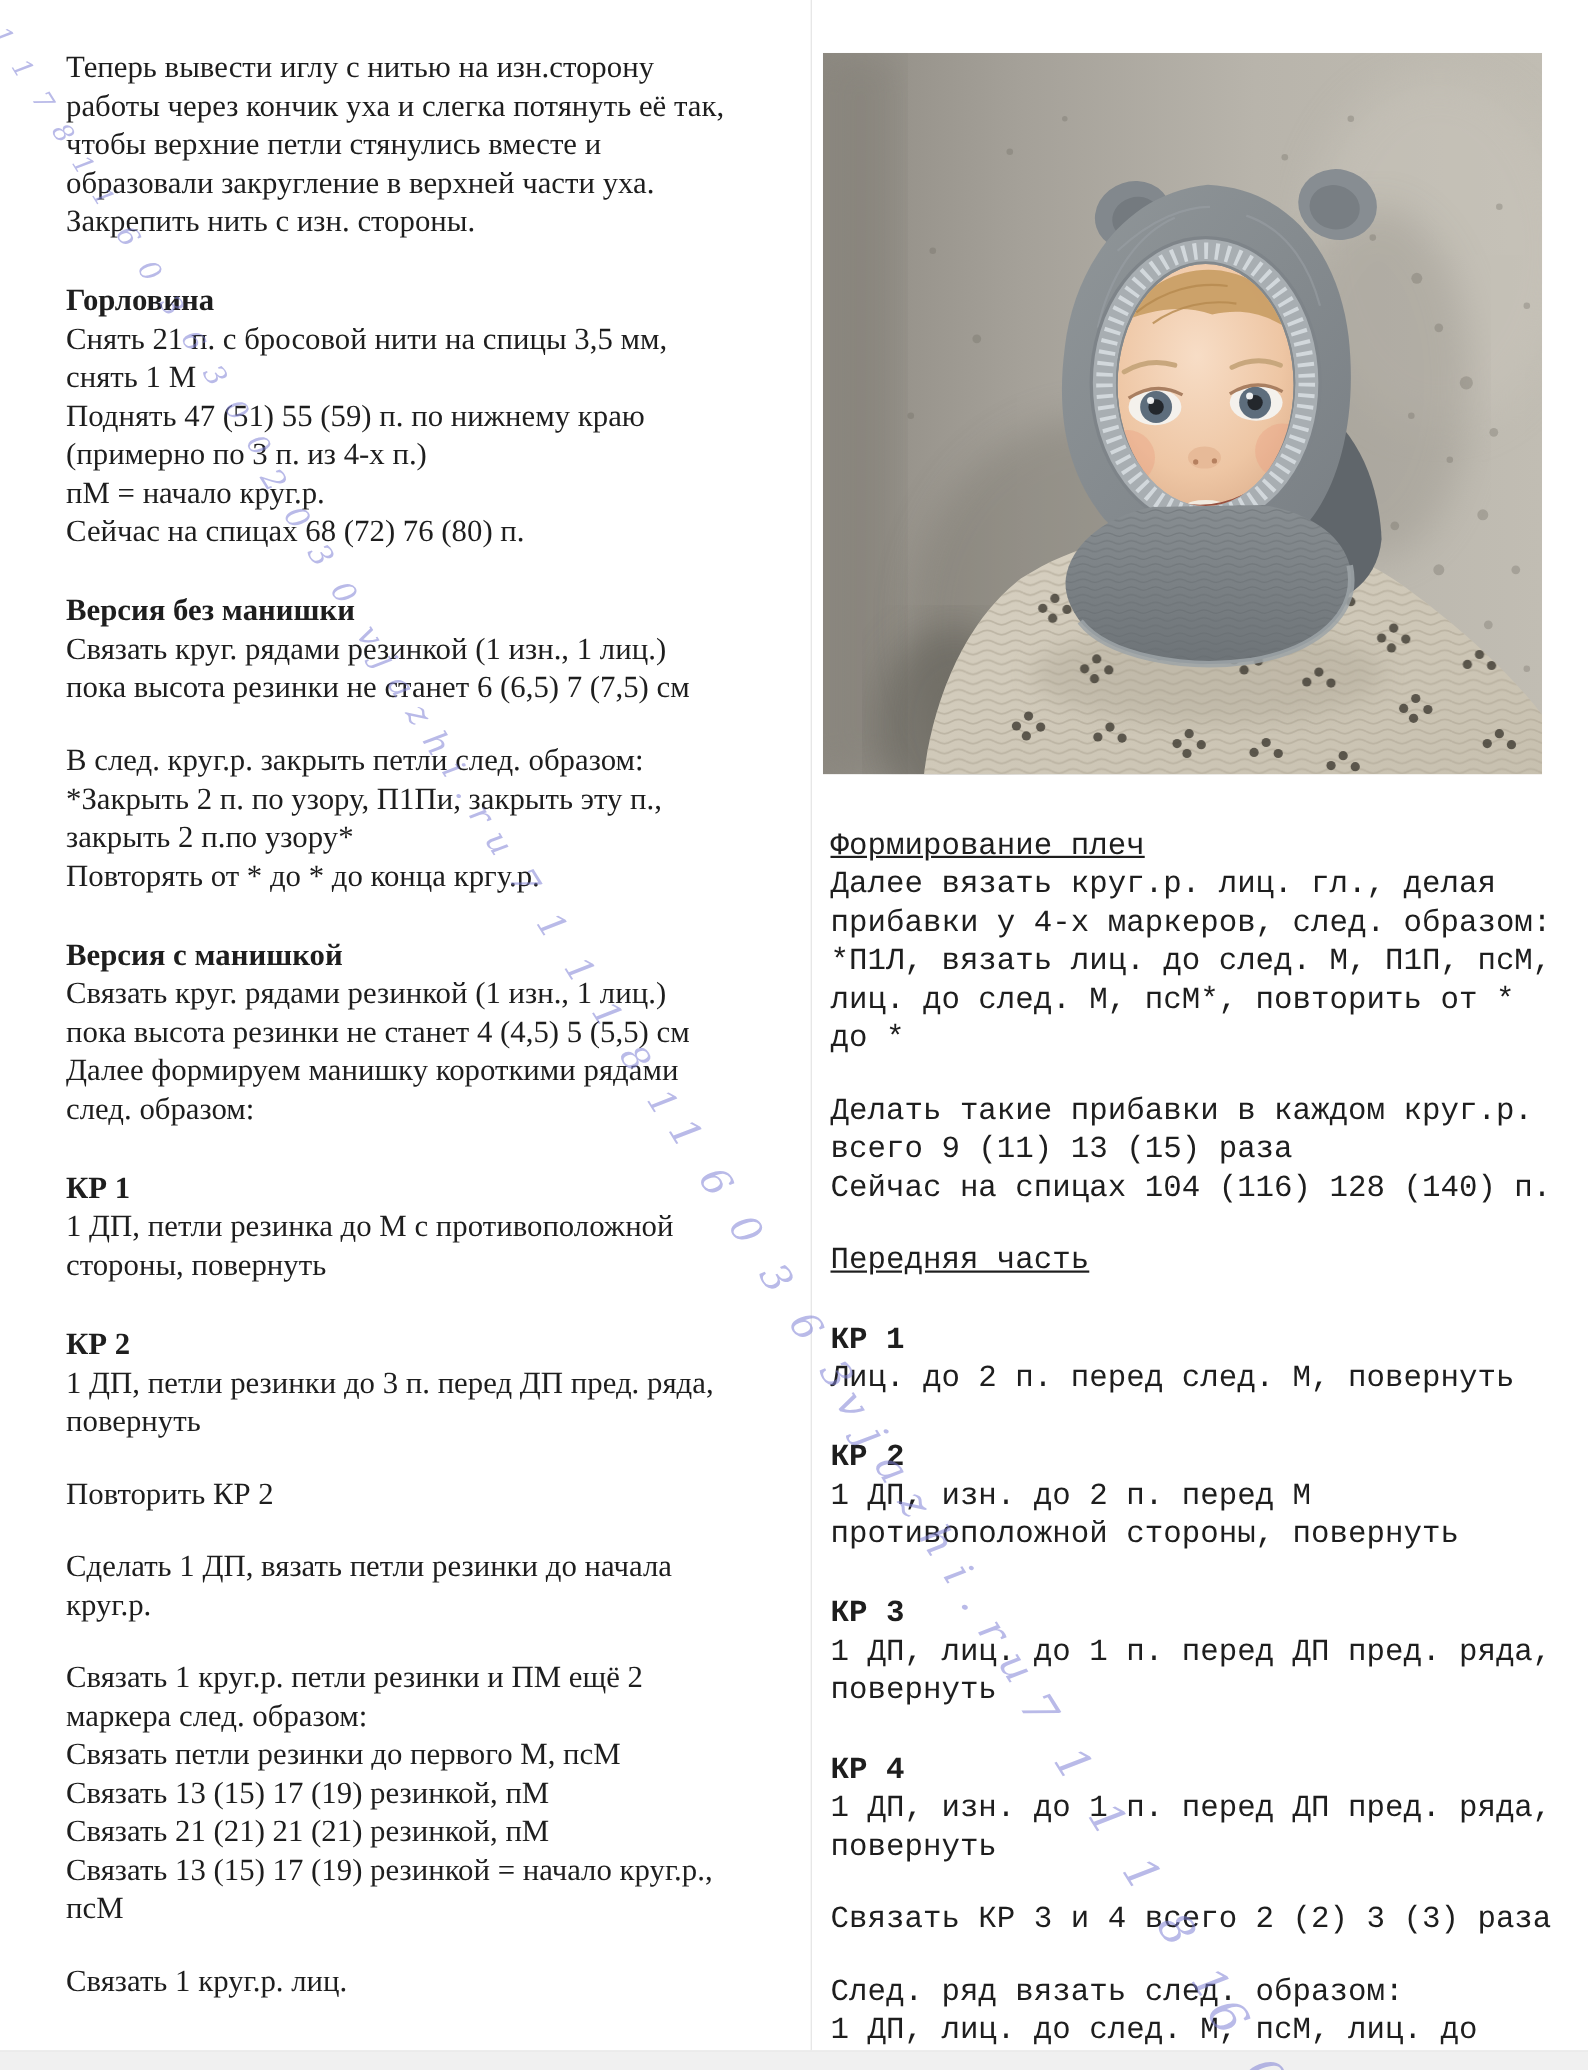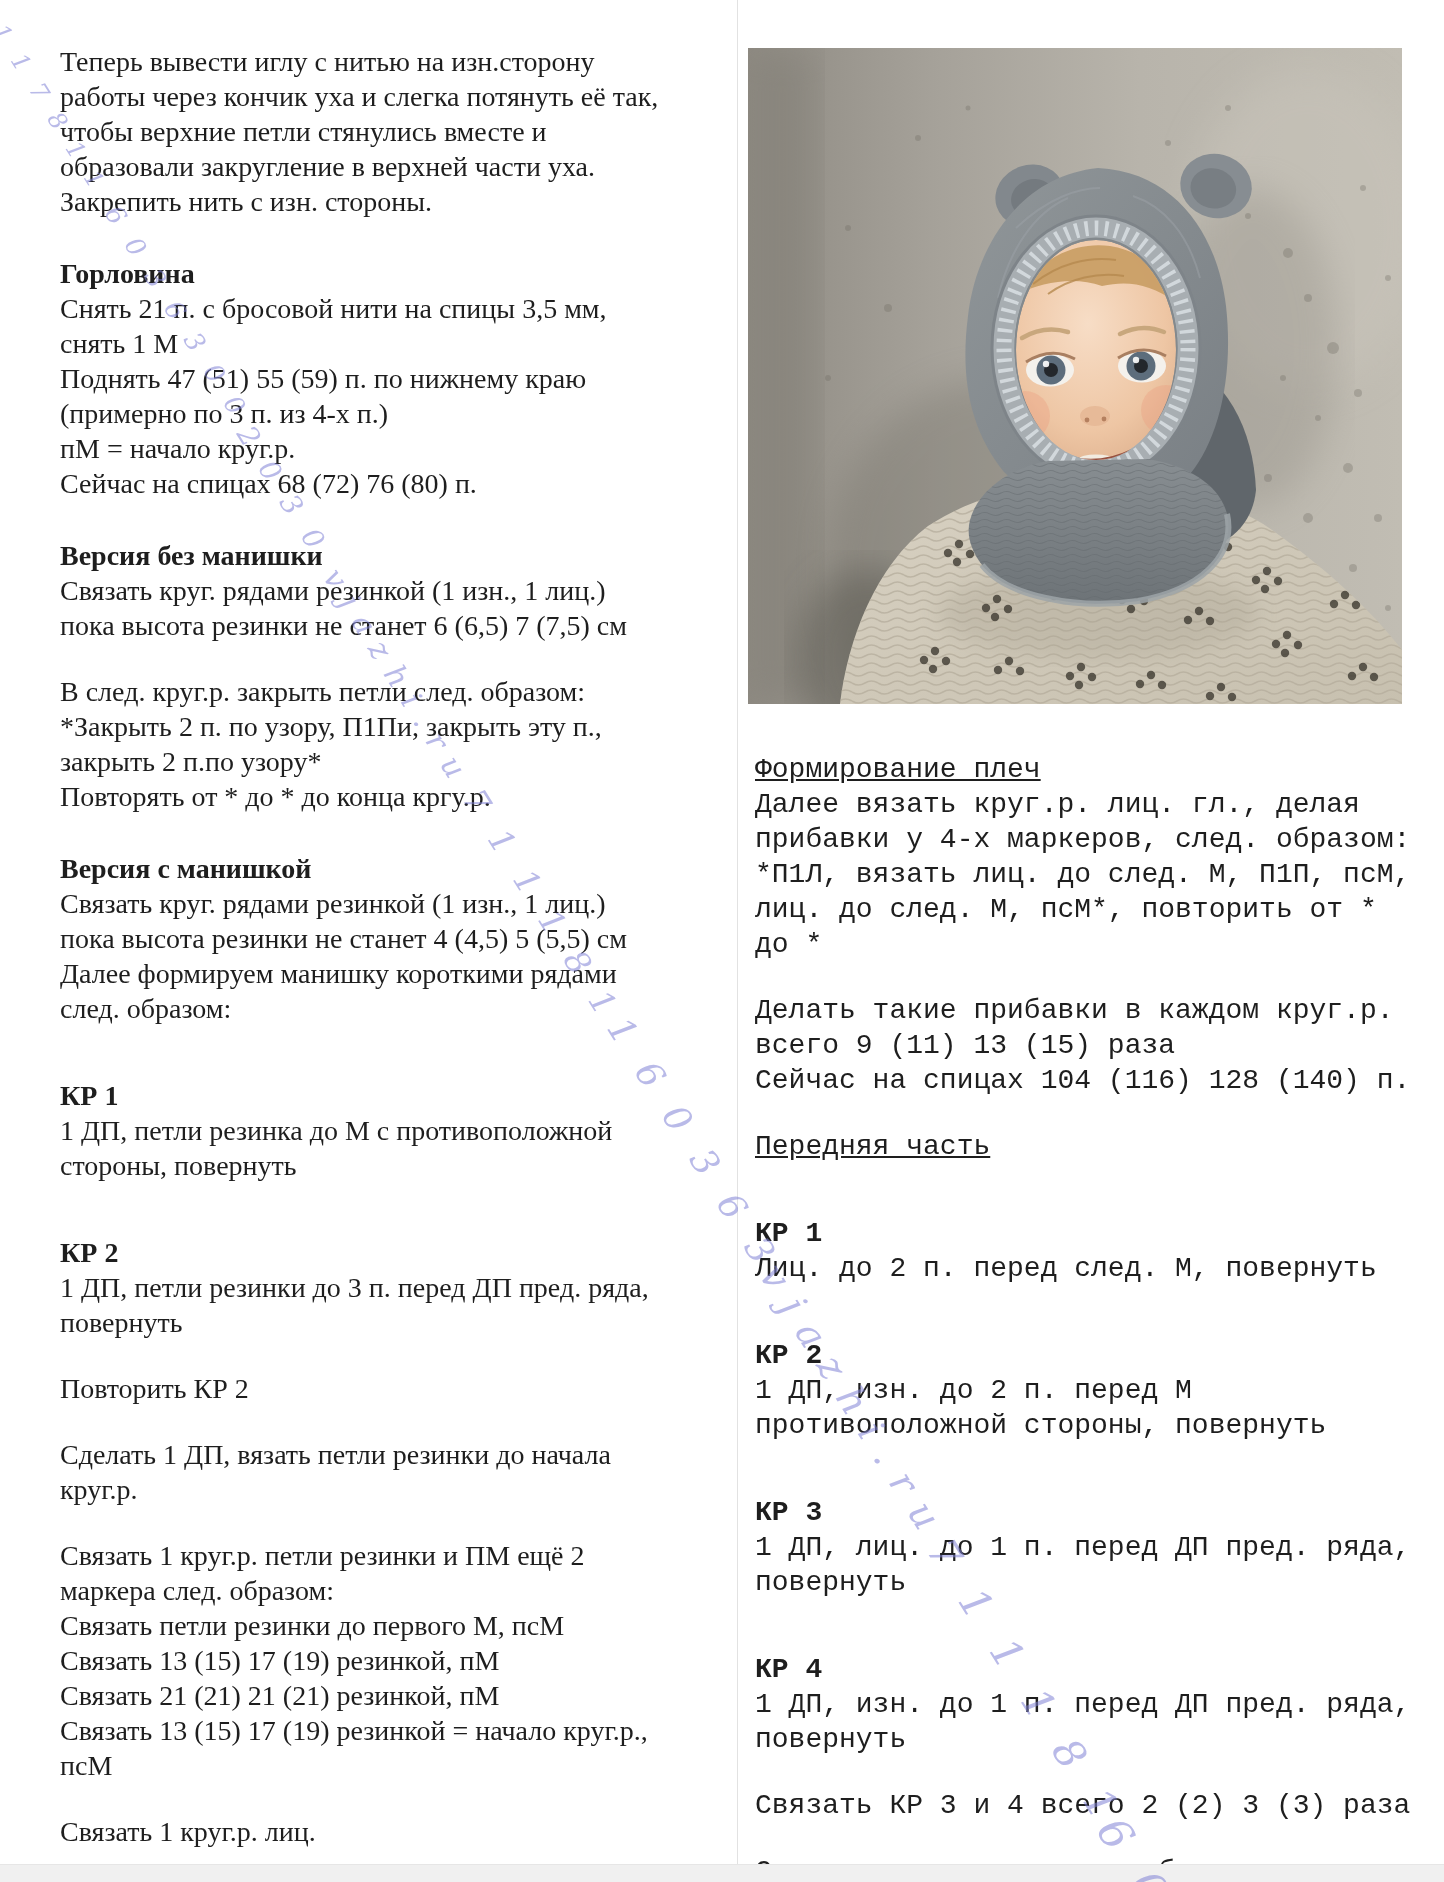--- a/index.html
+++ b/index.html
@@ -4,21 +4,21 @@
 <style>
   html,body{margin:0;padding:0;background:#ffffff;}
   #page{position:relative;width:1444px;height:1882px;background:#fff;overflow:hidden;
         font-family:"Liberation Serif","DejaVu Serif",serif;}
   .col{position:absolute;}
   #left-col{left:60px;top:44px;width:604px;}
   #right-col{left:755px;top:752px;width:660px;font-family:Liberation Mono, monospace;}
   .blk{font-size:28px;line-height:35px;color:#1e1e1e;}
   .blk-h{font-weight:700;margin-top:6px;}
   .blk-hu{text-decoration:underline;}
-  .blk-hb{font-weight:700;margin-top:21px;}
+  .blk-hb{font-weight:700;margin-top:6px;}
   .blk-gap{height:31px;}
   #divider{position:absolute;left:737px;top:0;width:1px;height:1864px;background:#e2e2e2;}
   #footer-bar{position:absolute;left:0;top:1864px;width:1444px;height:18px;background:#f0f0f0;border-top:1px solid #e6e6e6;}
   #photo-frame{position:absolute;left:748px;top:48px;width:654px;height:656px;overflow:hidden;}
   #watermark{position:absolute;left:0;top:0;width:1444px;height:1882px;pointer-events:none;z-index:6;}
   .wm-seg{position:absolute;font-style:italic;font-family:"DejaVu Serif","Liberation Serif",serif;
           color:rgba(128,130,214,0.55);letter-spacing:.8em;white-space:nowrap;
           transform:rotate(58deg);transform-origin:left top;}
   .wm-url{letter-spacing:.45em;}
 </style>

